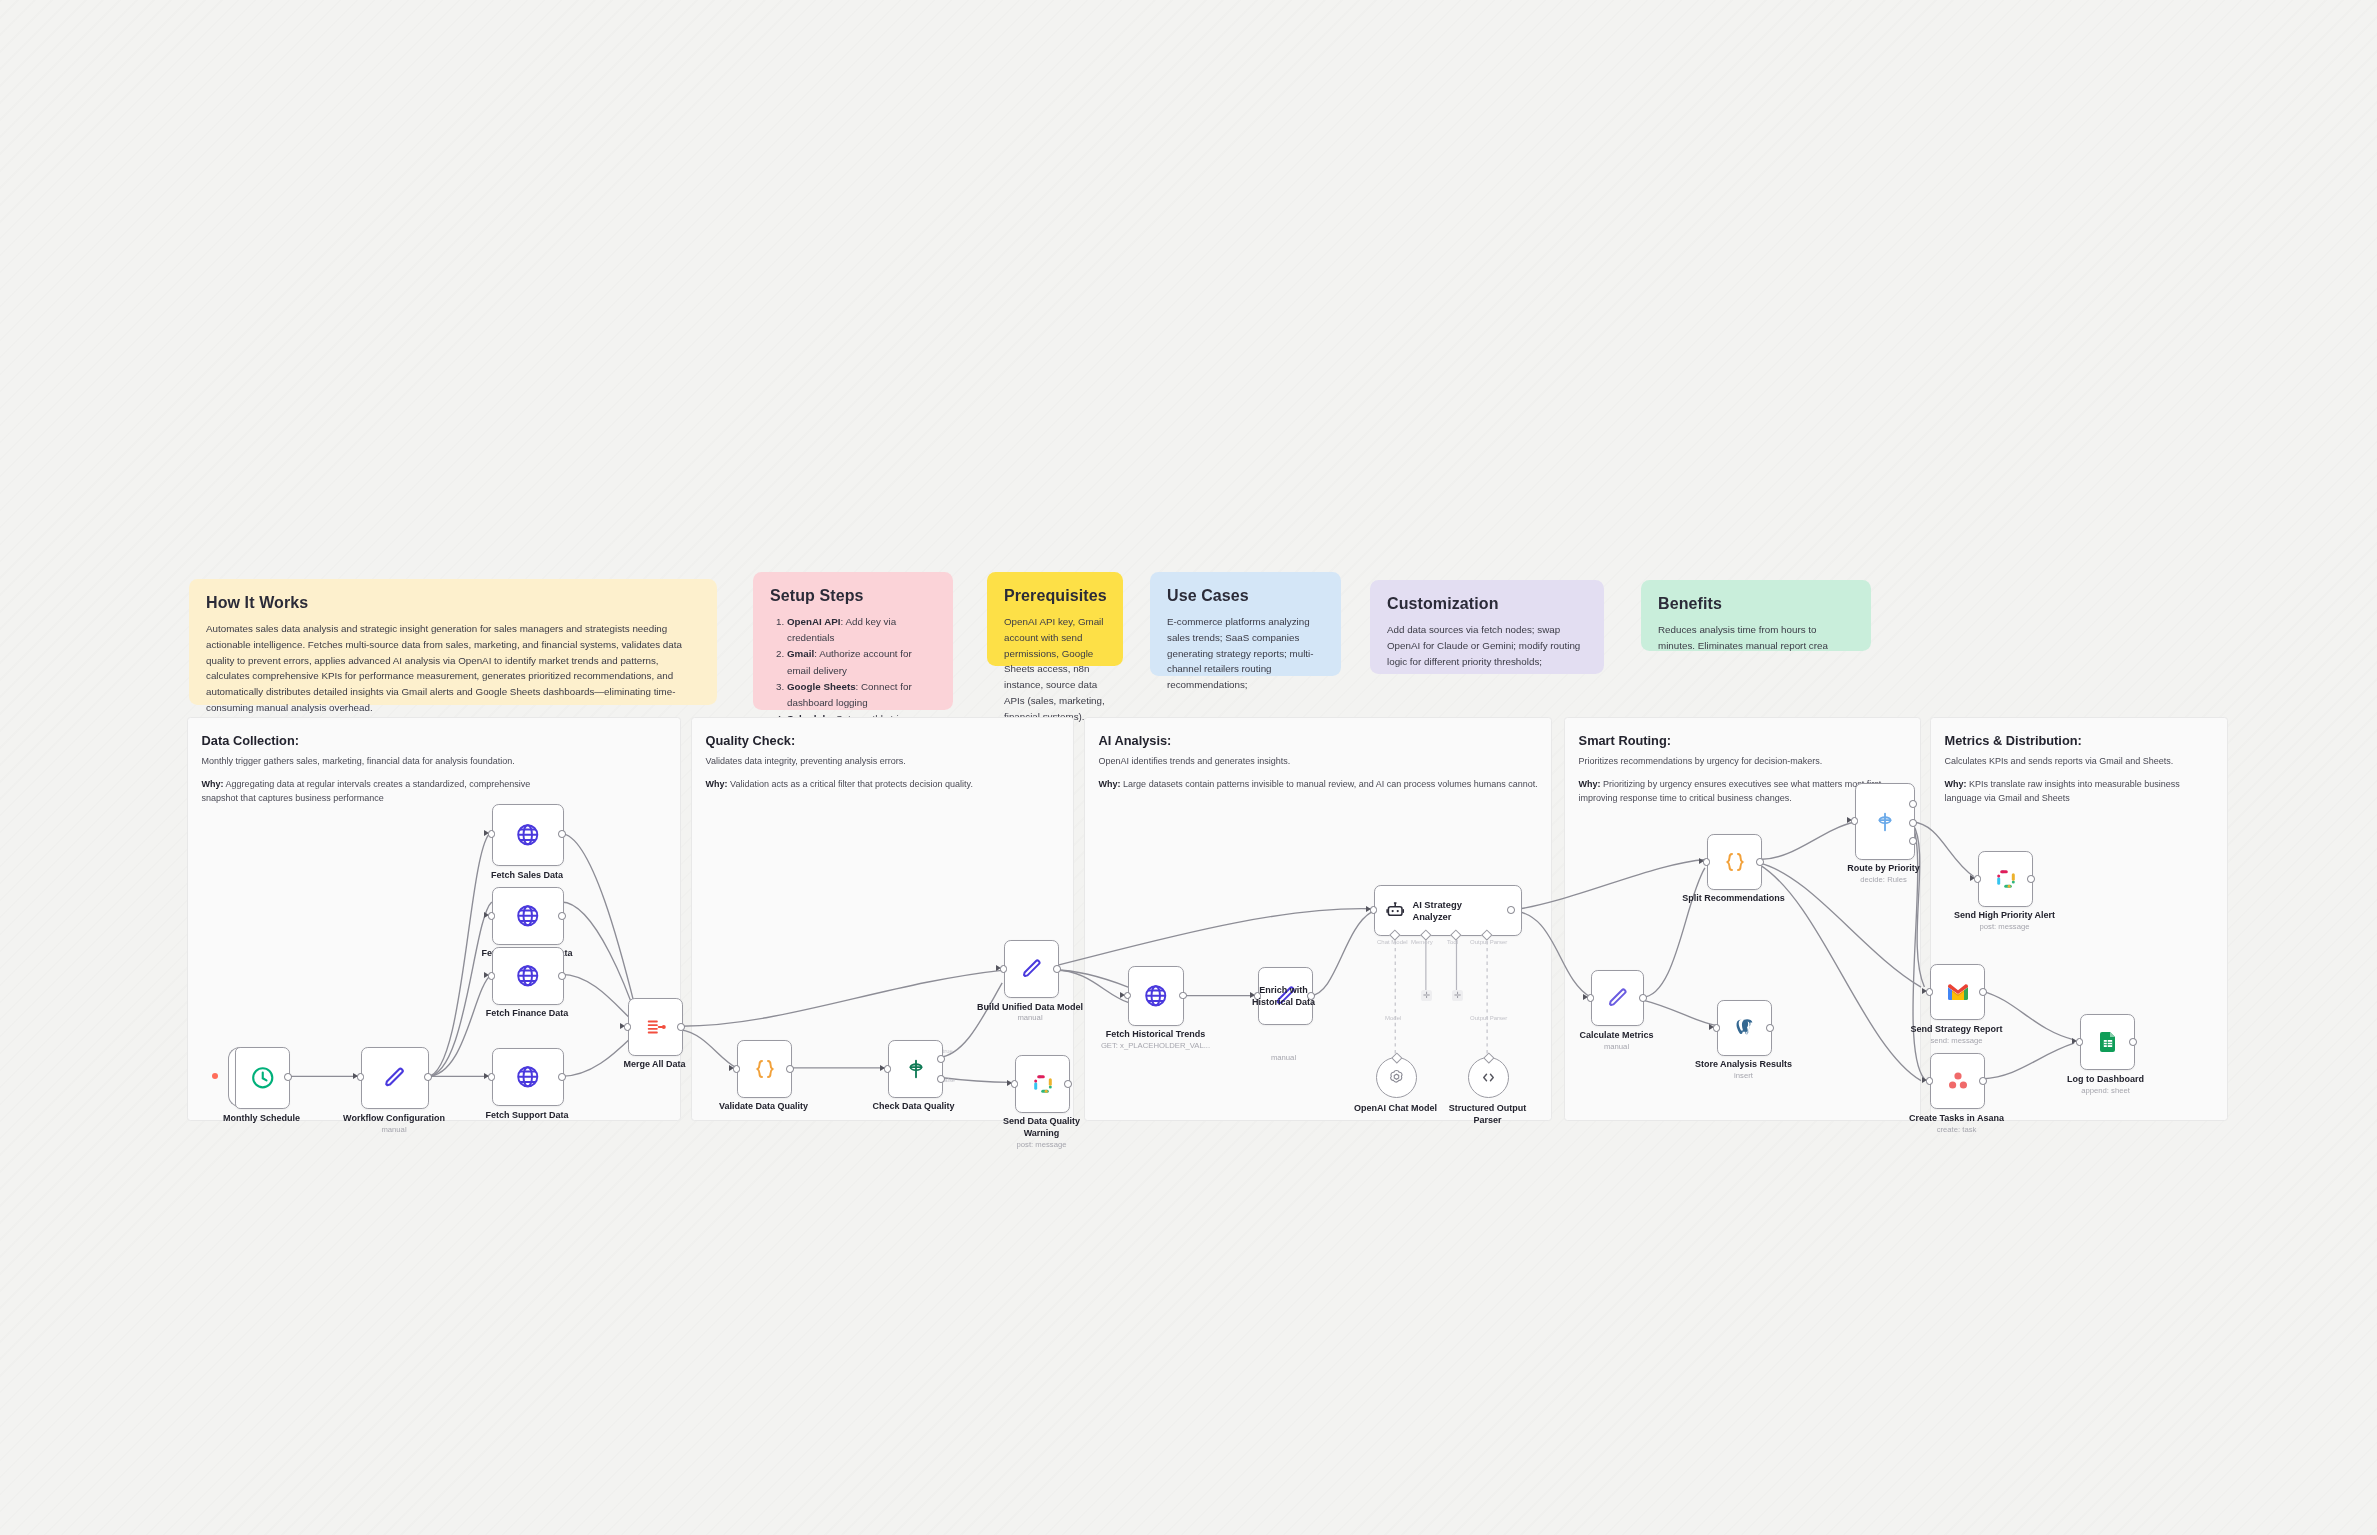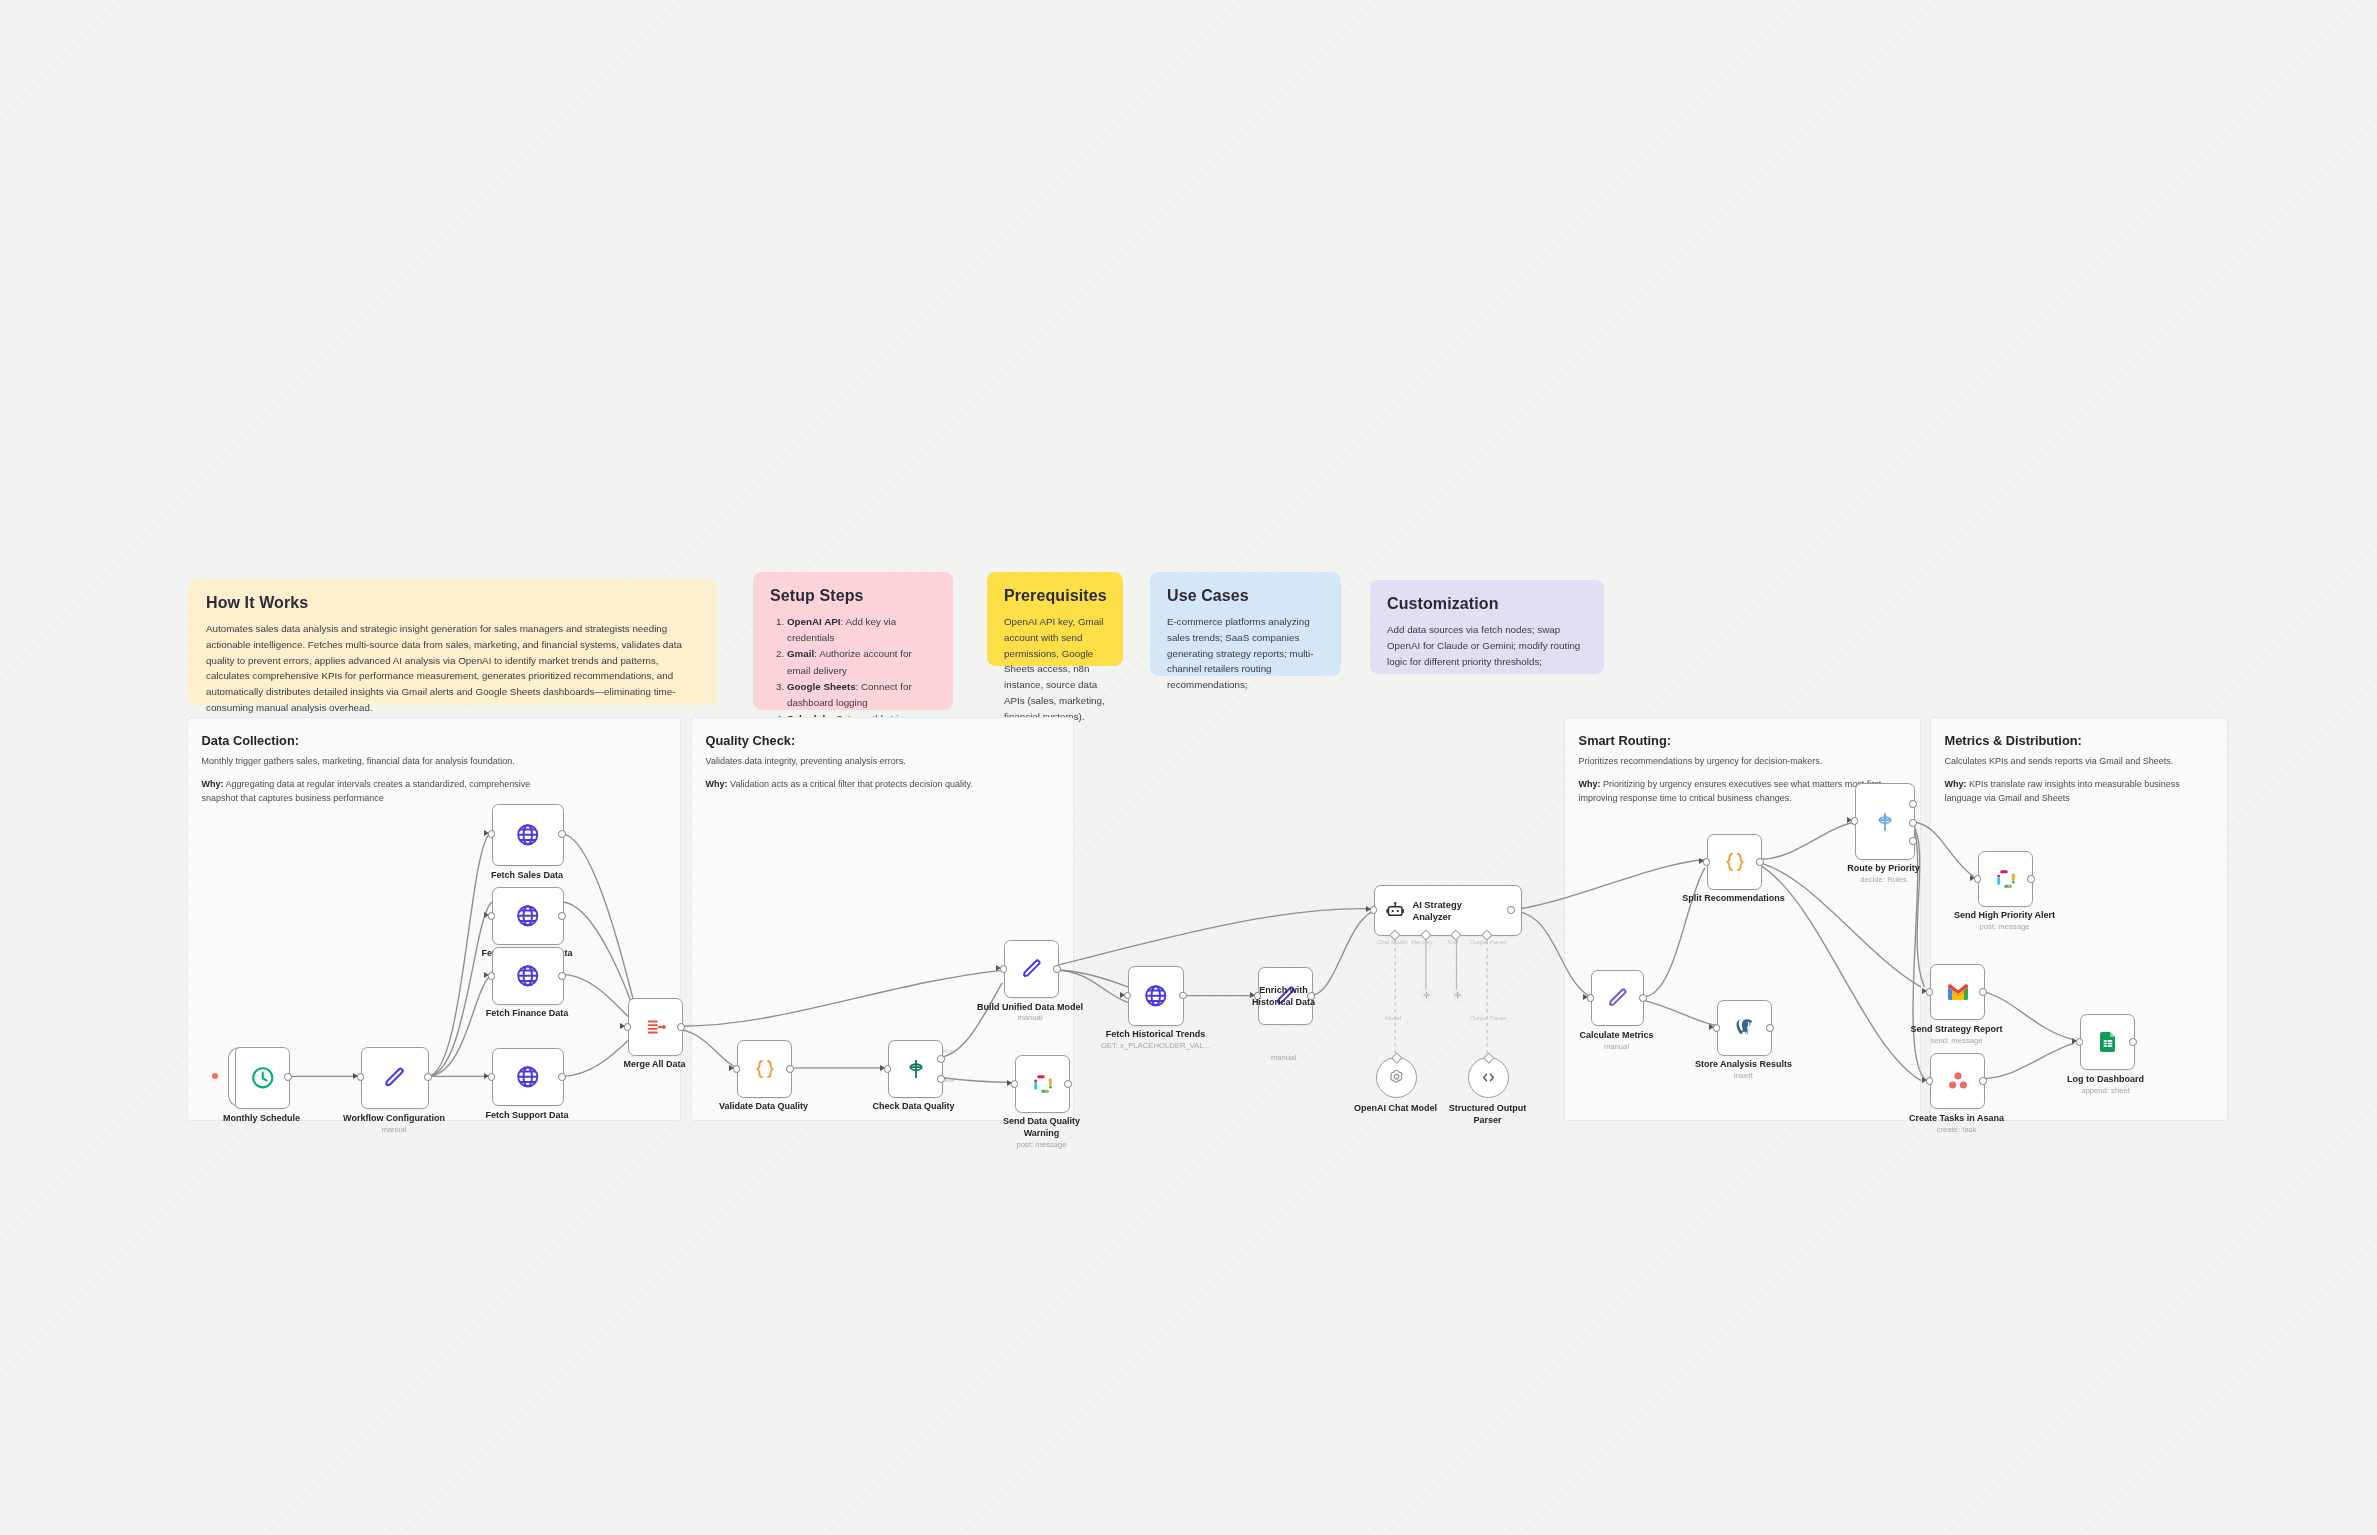--- a/index.html
+++ b/index.html
@@ -84,37 +84,48 @@
   <div class="note note-blue" style="left:1150px;top:572px;width:191px;height:104px;">
     <h3>Use Cases</h3>
     <p>E-commerce platforms analyzing sales trends; SaaS companies generating strategy reports; multi-channel retailers routing recommendations;</p>
   </div>
 
   <div class="note note-purple" style="left:1370px;top:580px;width:234px;height:94px;">
     <h3>Customization</h3>
     <p>Add data sources via fetch nodes; swap OpenAI for Claude or Gemini; modify routing logic for different priority thresholds;</p>
   </div>
 
+  <div class="note note-mint" style="left:1641px;top:580px;width:230px;height:71px;">
+    <h3>Benefits</h3>
+    <p>Reduces analysis time from hours to minutes. Eliminates manual report crea</p>
+  </div>
 
   <div class="section" style="left:187px;width:494px;">
     <div class="s-title">Data Collection:</div>
     <div class="s-desc" style="width:464px;">Monthly trigger gathers sales, marketing, financial data for analysis foundation.</div>
     <div class="s-why" style="width:366px;">
       <b>Why:</b> <span>Aggregating data at regular intervals creates a standardized, comprehensive snapshot that captures business performance</span>
     </div>
   </div>
 
   <div class="section" style="left:691px;width:383px;">
     <div class="s-title">Quality Check:</div>
     <div class="s-desc" style="width:357px;">Validates data integrity, preventing analysis errors.</div>
     <div class="s-why" style="width:357px;">
       <b>Why:</b> <span>Validation acts as a critical filter that protects decision quality.</span>
     </div>
   </div>
 
+  <div class="section" style="left:1084px;width:468px;">
+    <div class="s-title">AI Analysis:</div>
+    <div class="s-desc" style="width:442px;">OpenAI identifies trends and generates insights.</div>
+    <div class="s-why" style="width:447px;">
+      <b>Why:</b> <span>Large datasets contain patterns invisible to manual review, and AI can process volumes humans cannot.</span>
+    </div>
+  </div>
 
   <div class="section" style="left:1564px;width:357px;">
     <div class="s-title">Smart Routing:</div>
     <div class="s-desc" style="width:336px;">Prioritizes recommendations by urgency for decision-makers.</div>
     <div class="s-why" style="width:332px;">
       <b>Why:</b> <span>Prioritizing by urgency ensures executives see what matters most first, improving response time to critical business changes.</span>
     </div>
   </div>
 
   <div class="section" style="left:1930px;width:298px;">

